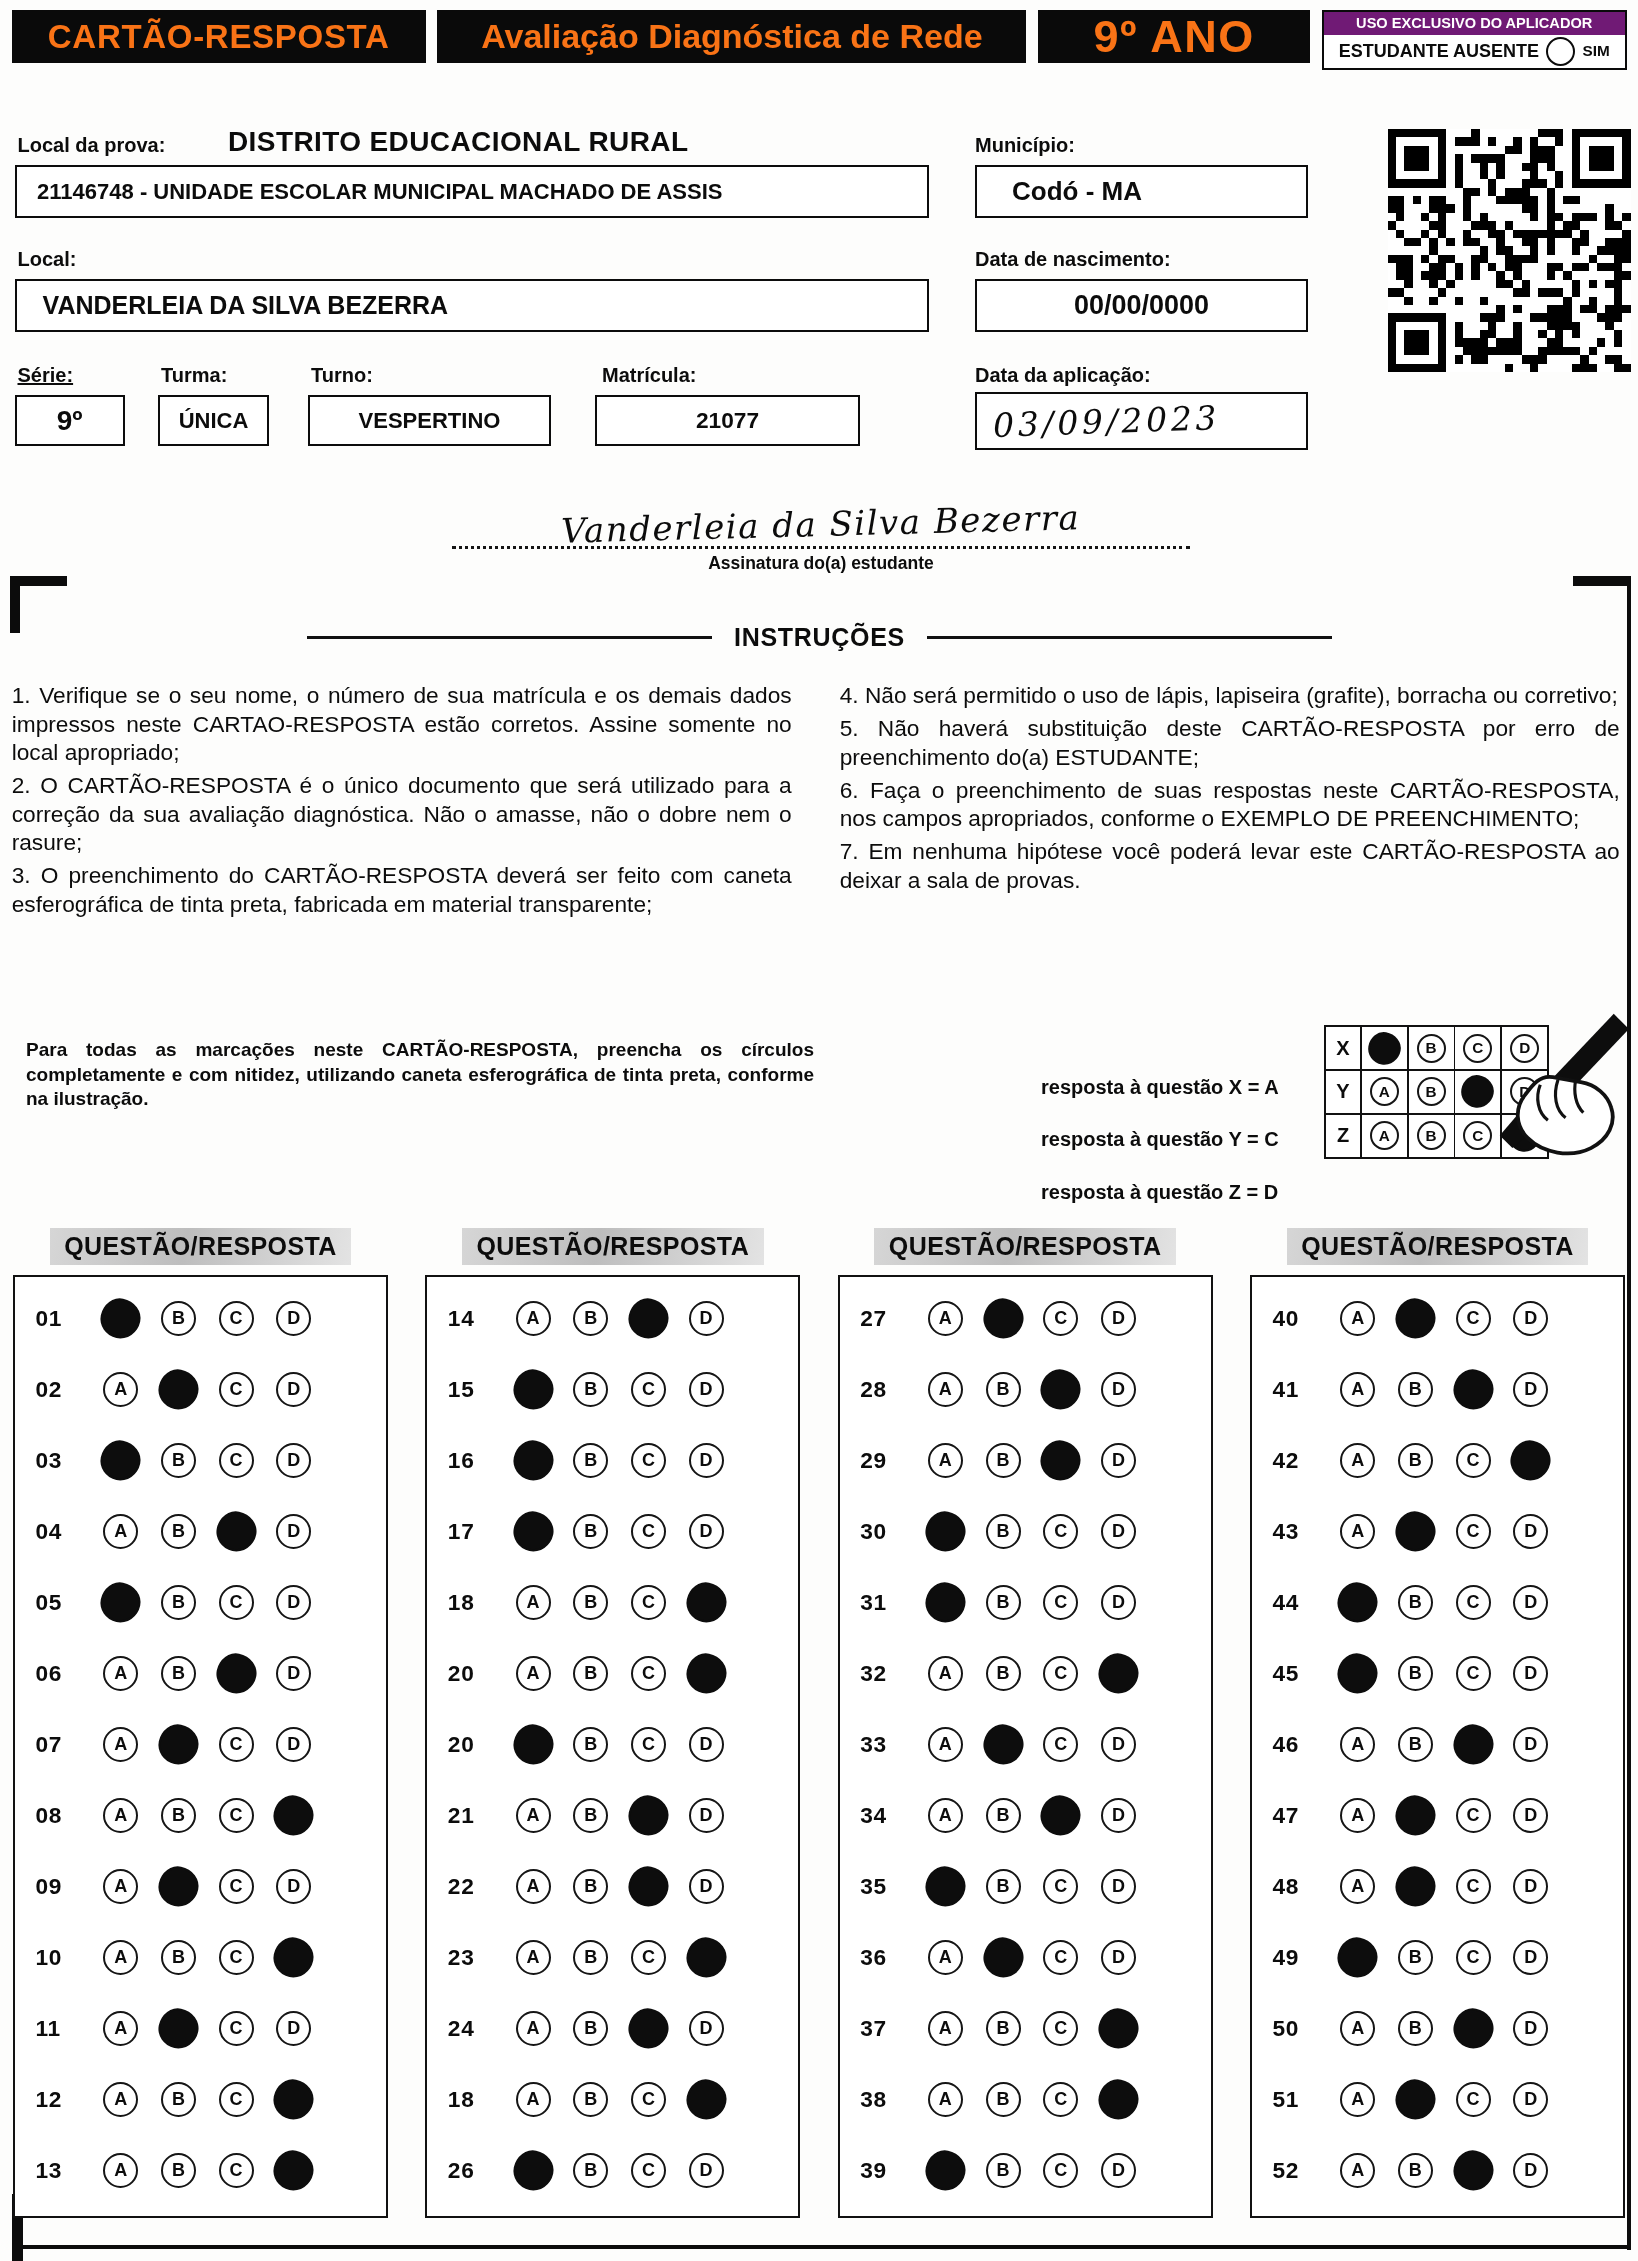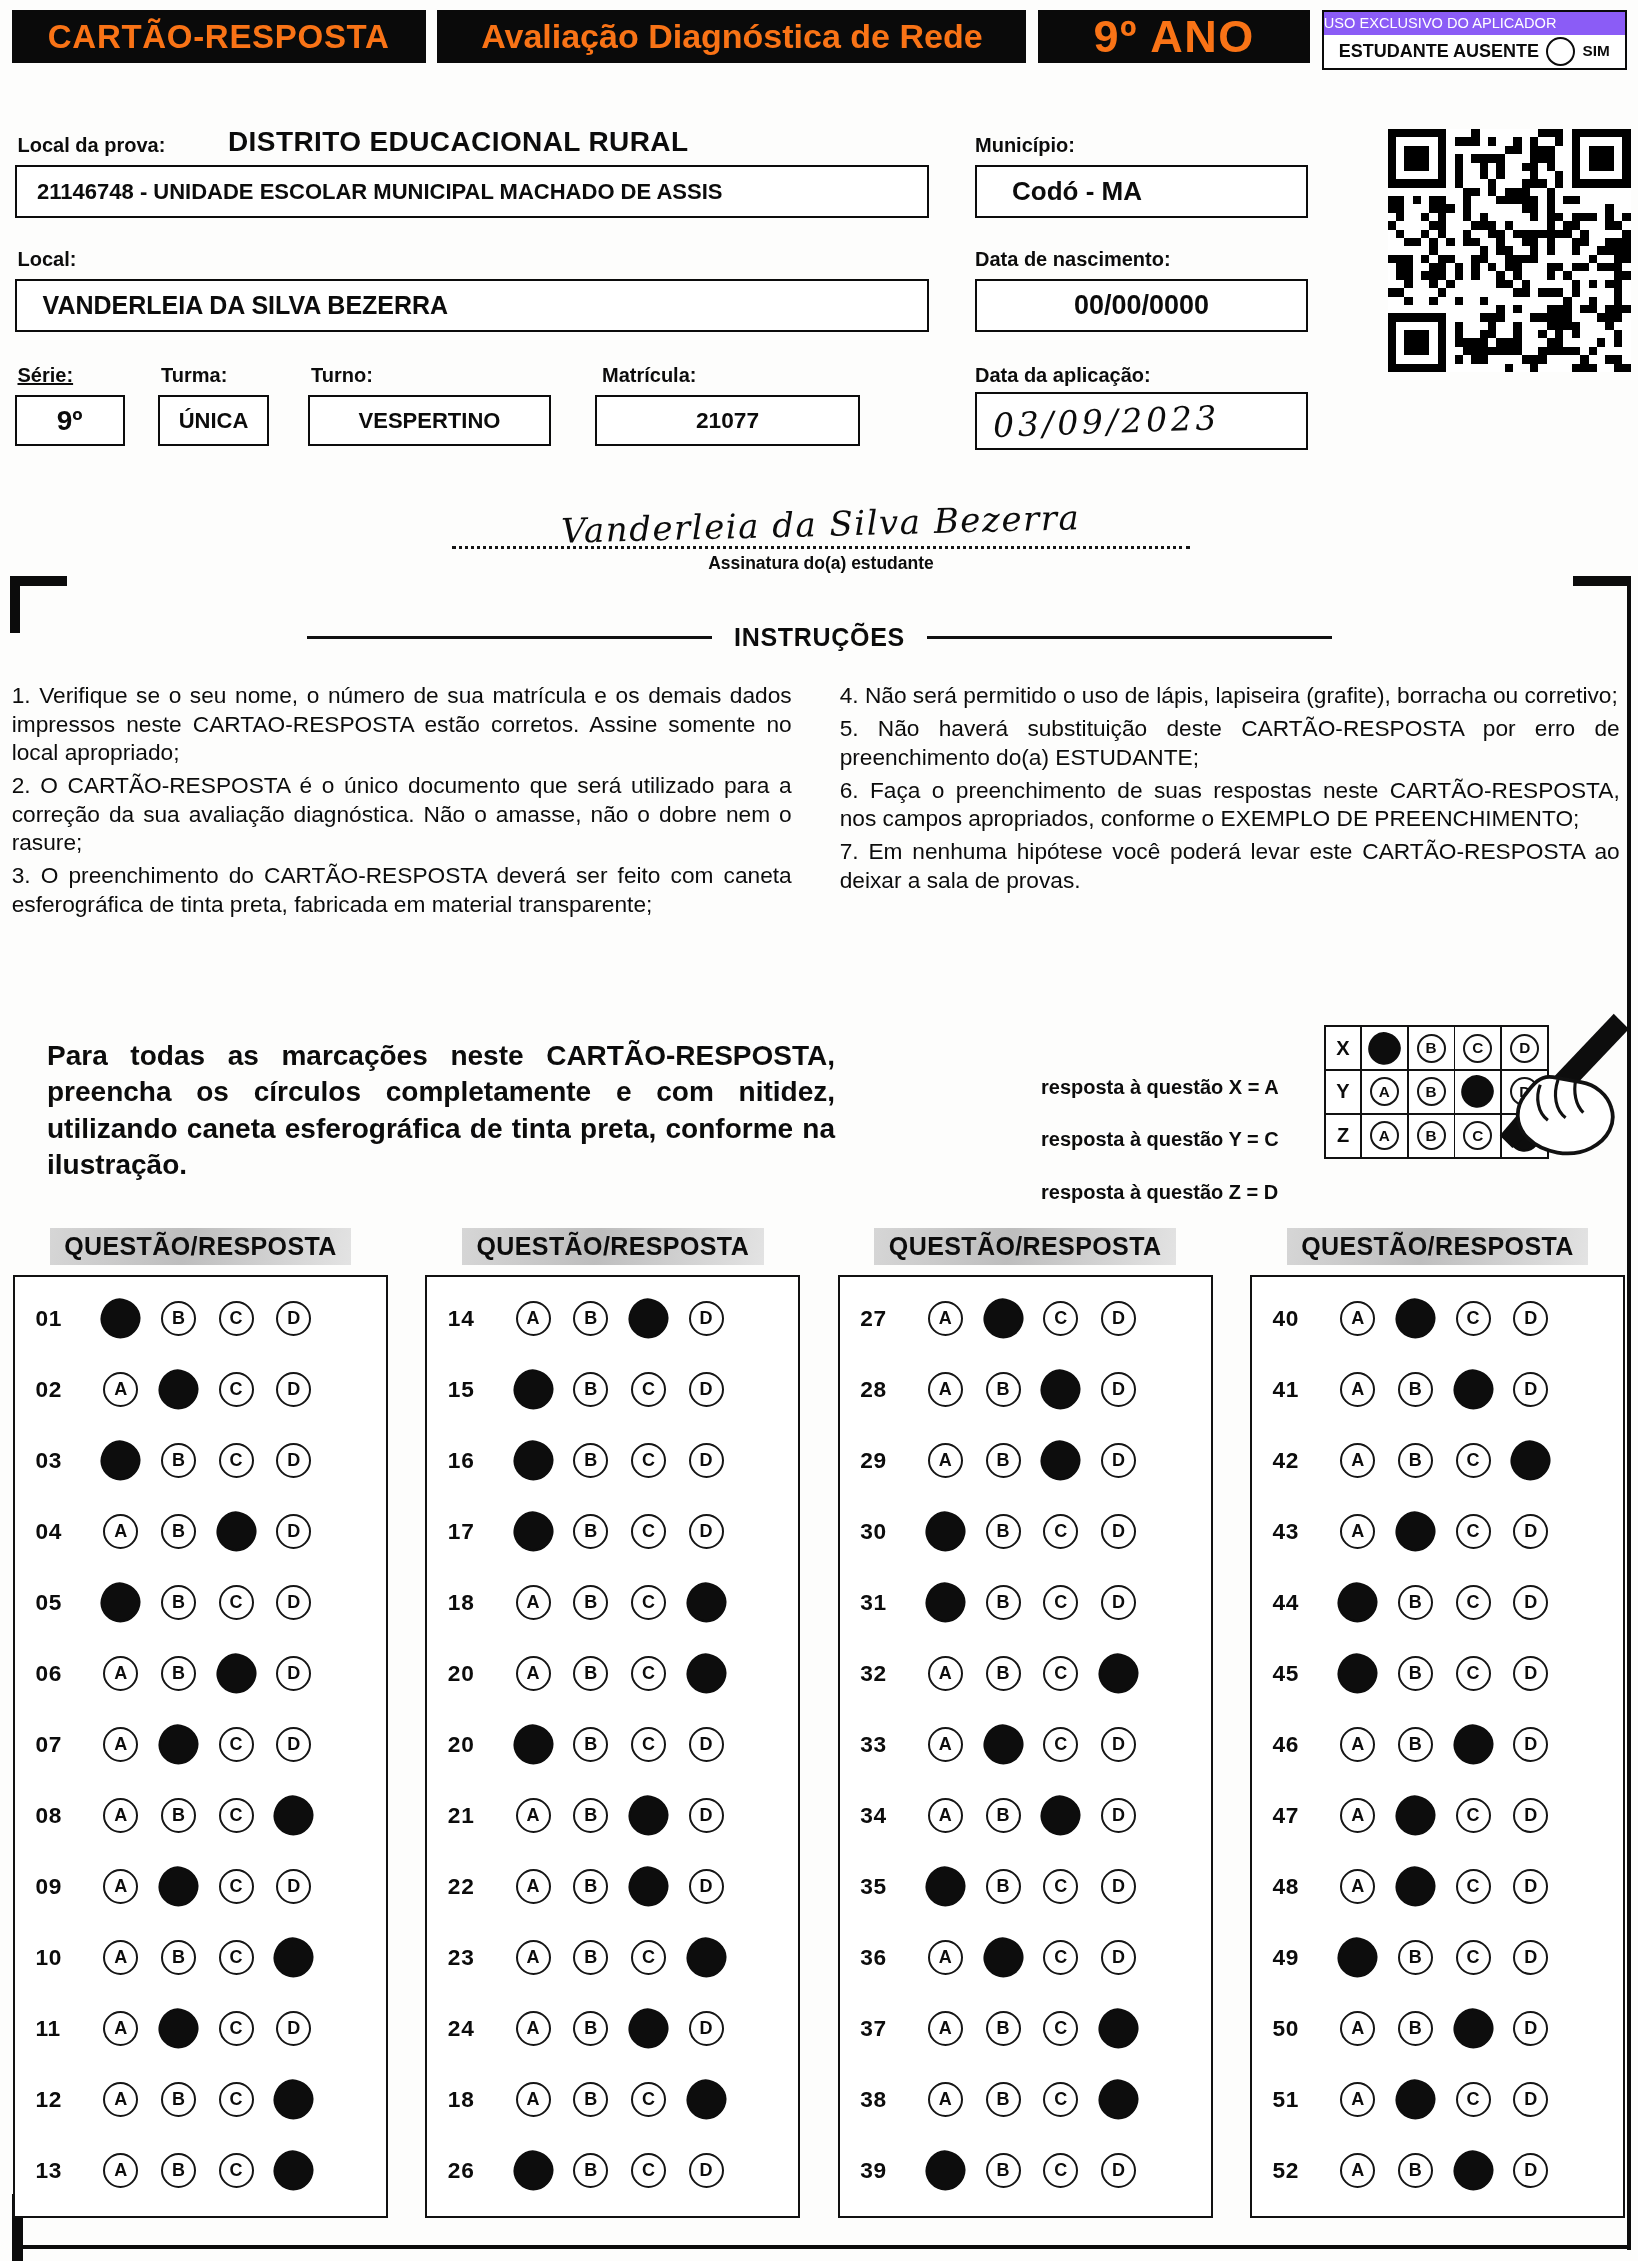--- a/index.html
+++ b/index.html
@@ -6,21 +6,21 @@
   .page{position:relative;width:1639px;height:2261px;background:#fdfdfc;overflow:hidden;
         font-family:"Liberation Sans",sans-serif;color:#0c0c0c;}
 
   
   .hdr{position:absolute;top:10.2px;left:11.7px;width:1615px;height:58px;display:flex;gap:11.7px;}
   .hdr-black{background:#0a0a0a;color:#f97316;display:flex;align-items:center;justify-content:center;font-weight:bold;}
   .hdr-card{width:414px;height:53px;font-size:33px;letter-spacing:0.7px;}
   .hdr-exam{width:589px;height:53px;font-size:34px;}
   .hdr-grade{width:272px;height:53px;font-size:45px;letter-spacing:1.5px;}
   .applicator{flex:1;border:2.9px solid #0a0a0a;height:56px;display:flex;flex-direction:column;background:#fff;}
-  .app-title{background:#8b5cf6;color:#fff;font-size:14.6px;font-weight:normal;text-align:left;padding:2.9px 0 3.7px;}
+  .app-title{background:#701a75;color:#fff;font-size:14.6px;font-weight:bold;text-align:center;padding:2.9px 0 3.7px;}
   .app-row{flex:1;display:flex;align-items:center;justify-content:center;gap:7.3px;font-weight:bold;}
   .app-label{font-size:18px;}
   .app-circle{width:25px;height:25px;border:2.6px solid #0c0c0c;border-radius:50%;background:#fff;}
   .app-sim{font-size:15.3px;}
 
   
   .lbl{position:absolute;font-weight:bold;font-size:20px;}
   .box{position:absolute;border:2.6px solid #0c0c0c;background:#fff;display:flex;align-items:center;font-weight:bold;box-sizing:border-box;}
   .v-local{position:absolute;top:126px;left:228px;font-weight:bold;font-size:28px;letter-spacing:0.4px;}
   .l-local{top:134px;left:17.5px;}
@@ -65,21 +65,21 @@
 
   
   .inst-title-row{position:absolute;top:623px;left:307px;right:307px;display:flex;align-items:center;gap:22px;}
   .rule{flex:1;height:3.7px;background:#111;}
   .inst-title{font-weight:bold;font-size:25px;letter-spacing:0.7px;}
   .inst-cols{position:absolute;top:681px;left:11.7px;width:1608px;display:flex;gap:48px;}
   .inst-col{flex:1;}
   .inst-col p{margin:0 0 4.4px;font-size:22.7px;line-height:1.26;text-align:justify;}
 
   
-  .ex-text{position:absolute;top:1038px;left:47px;width:788px;margin:0;font-size:28px;font-weight:bold;
+  .ex-text{position:absolute;top:1038px;left:26px;width:788px;margin:0;font-size:19px;font-weight:bold;
            line-height:1.3;text-align:justify;}
   .ex-answers{position:absolute;top:1051px;left:1041px;font-weight:bold;font-size:20px;line-height:1.62;}
   .ex-grid{position:absolute;top:1025px;left:1324px;display:grid;
            grid-template-columns:34px repeat(4,45px);grid-auto-rows:42px;
            border:2.6px solid #111;background:#111;gap:1.8px;}
   .ex-cell{background:#fff;display:flex;align-items:center;justify-content:center;}
   .ex-label{font-weight:bold;font-size:20px;}
   .ex-bubble{width:29px;height:29px;border:2.2px solid #151515;border-radius:50%;display:flex;
              align-items:center;justify-content:center;font-size:15.3px;font-weight:bold;box-sizing:border-box;background:#fff;}
   .ex-bubble.filled{background:#0d0d0d;border-color:#0d0d0d;color:transparent;

